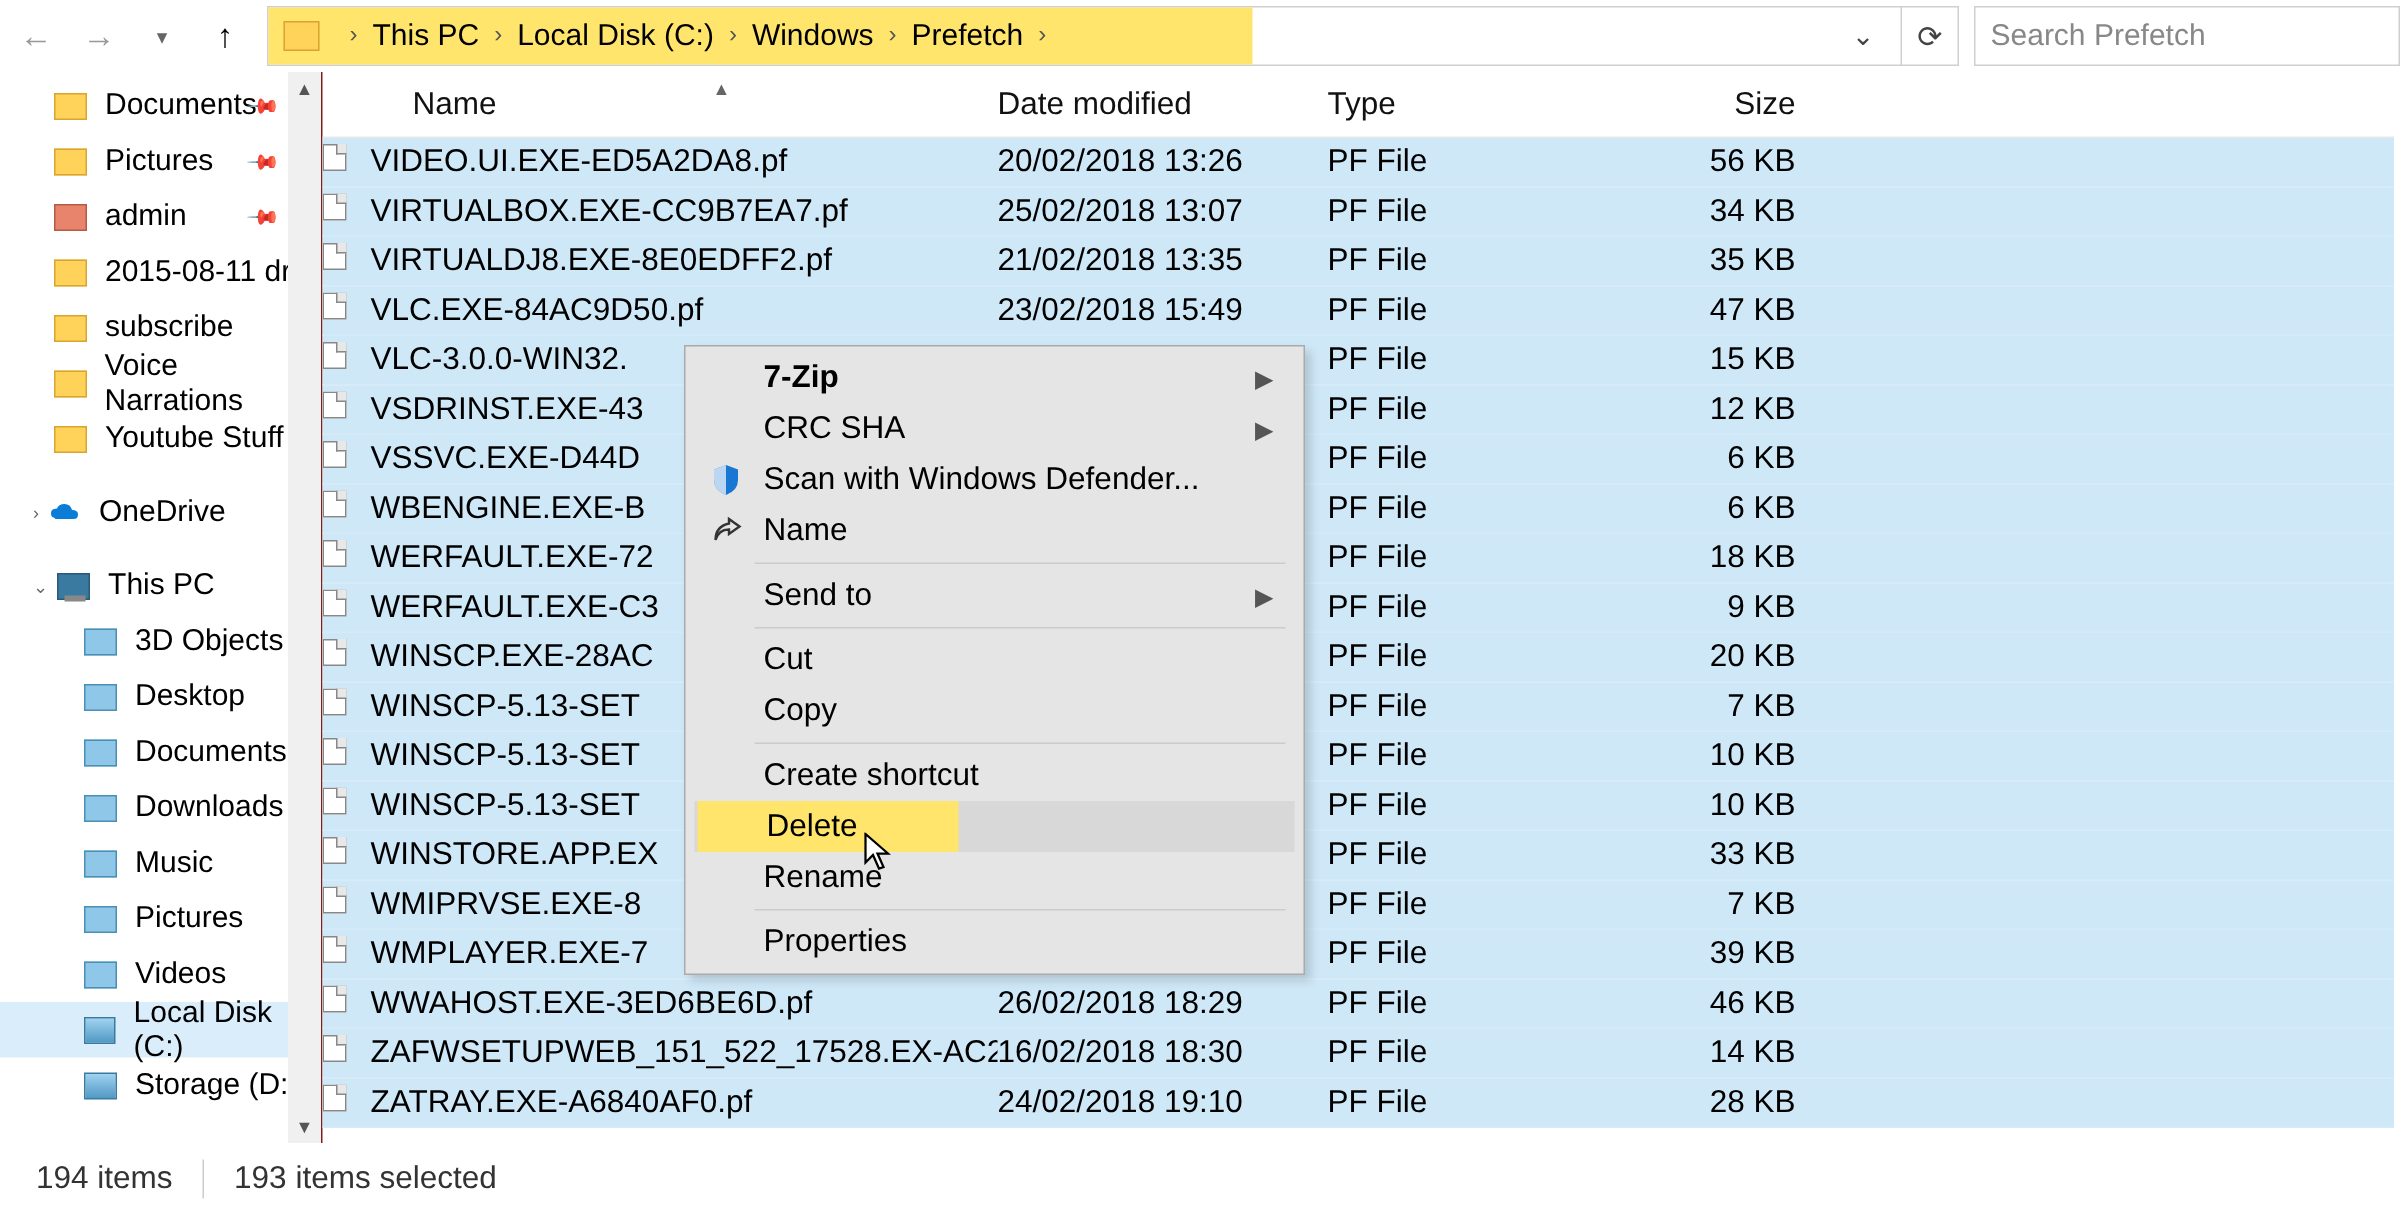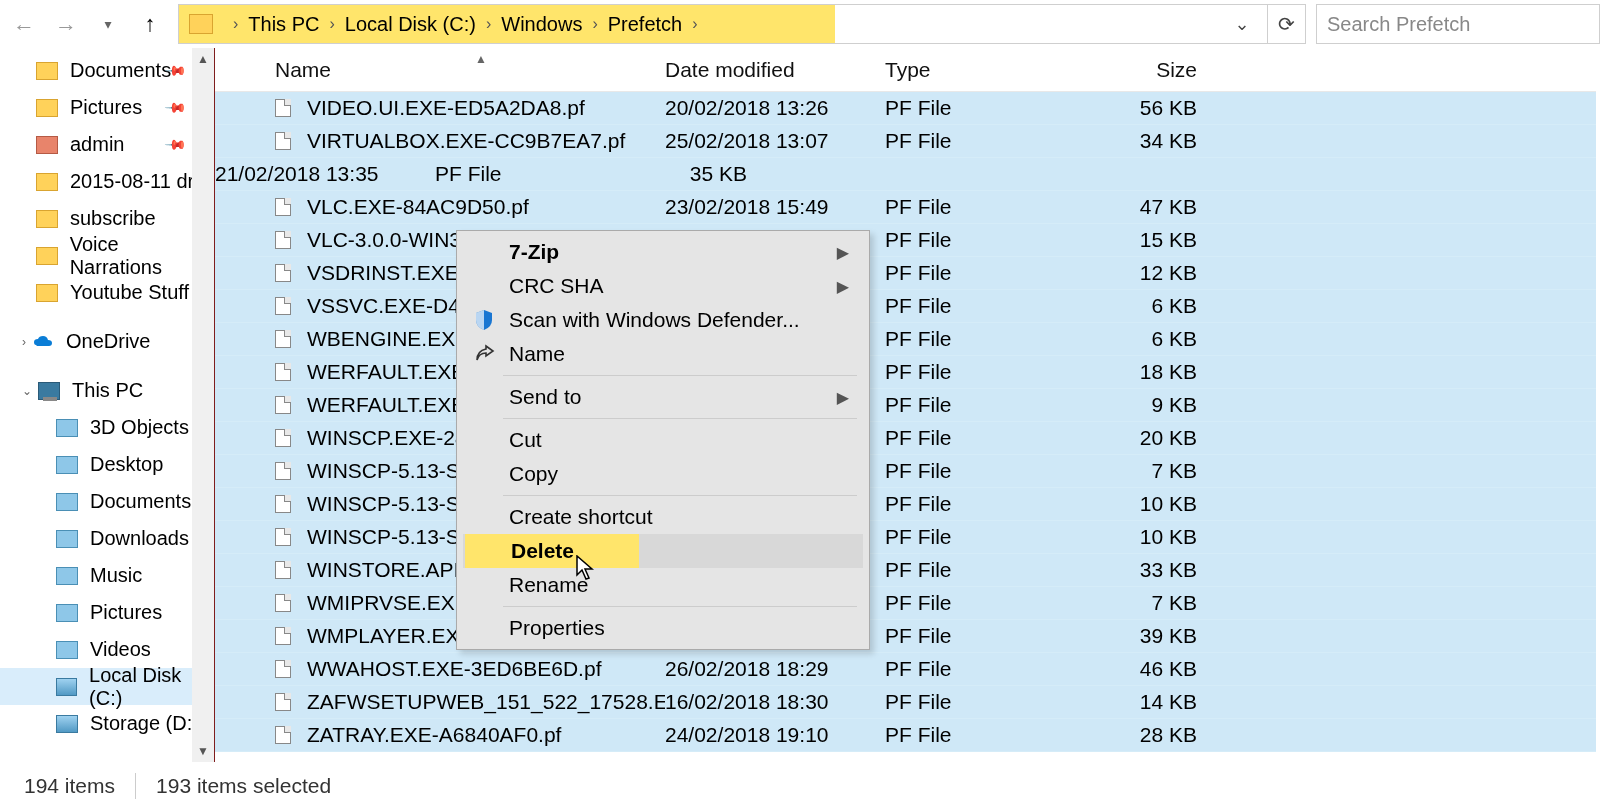--- a/index.html
+++ b/index.html
@@ -39,21 +39,21 @@
   
   .filearea { position: absolute; left: 215px; top: 48px; right: 4px; height: 714px; }
   .cols { display: flex; height: 44px; border-bottom: 1px solid #e8e8e8; align-items: center; font-size: 21px; color: #111; }
   .col-name { width: 450px; padding-left: 60px; position: relative; }
   .col-name .sort { position: absolute; left: 260px; top: -6px; font-size: 12px; color: #666; }
   .col-date { width: 210px; }
   .col-type { width: 200px; padding-left: 10px; }
   .col-size { width: 140px; text-align: right; padding-right: 18px; }
   .rows { }
   .row { display: flex; height: 33px; align-items: center; font-size: 21px; background: #cfe8f7; border-bottom: 1px solid #d5ecf8; }
-  .row .cell-name { width: 450px; padding-left: 60px; display: flex; align-items: center; overflow: hidden; white-space: nowrap; }
+  .row .cell-name { width: 450px; display: flex; align-items: flex-start; overflow: hidden; white-space: nowrap; }
   .row .fic { width: 16px; height: 18px; background: #fff; border: 1px solid #888; margin-right: 16px; position: relative; flex-shrink: 0; }
   .row .fic::after { content: ""; position: absolute; right: -1px; top: -1px; width: 6px; height: 6px; background: #e8e8e8; border-left: 1px solid #888; border-bottom: 1px solid #888; }
   .row .cell-date { width: 210px; }
   .row .cell-type { width: 200px; padding-left: 10px; }
   .row .cell-size { width: 140px; text-align: right; padding-right: 18px; }
   
   .ctx { position: absolute; left: 456px; top: 230px; width: 414px; background: #e5e5e5; border: 1px solid #aaa; box-shadow: 4px 4px 6px rgba(0,0,0,0.15); padding: 4px 2px; font-size: 21px; }
   .ctx .item { height: 34px; display: flex; align-items: center; padding-left: 46px; position: relative; margin: 0 4px; }
   .ctx .item.highlight-yellow { background: #ffe56b; width: 174px; margin-left: 2px; }
   .ctx .sep { height: 1px; background: #ccc; margin: 4px 10px 4px 44px; }
@@ -211,20 +211,24 @@
       <div class="row">
         <div class="cell-name">
           <span class="fic"></span>
           <span>VIRTUALBOX.EXE-CC9B7EA7.pf</span>
         </div>
         <div class="cell-date">25/02/2018 13:07</div>
         <div class="cell-type">PF File</div>
         <div class="cell-size">34 KB</div>
       </div>
       <div class="row">
+        <div class="cell-name">
+          <span class="fic"></span>
+          <span>VIRTUALDJ8.EXE-8E0EDFF2.pf</span>
+        </div>
         <div class="cell-date">21/02/2018 13:35</div>
         <div class="cell-type">PF File</div>
         <div class="cell-size">35 KB</div>
       </div>
       <div class="row">
         <div class="cell-name">
           <span class="fic"></span>
           <span>VLC.EXE-84AC9D50.pf</span>
         </div>
         <div class="cell-date">23/02/2018 15:49</div>
@@ -413,21 +417,21 @@
     <div class="item">
       <span style="">Cut</span>
     </div>
     <div class="item">
       <span style="">Copy</span>
     </div>
     <div class="sep"></div>
     <div class="item">
       <span style="">Create shortcut</span>
     </div>
-    <div style="position: relative; height: 34px; margin: 0px 4px; background: rgb(216, 216, 216); font-weight: bold;">
+    <div style="position: relative; height: 34px; margin: 0px 4px; background: rgb(216, 216, 216);">
       <div class="item highlight-yellow" style="position: absolute; left: 0px; top: 0px;">
         <span>Delete</span>
       </div>
     </div>
     <div class="item">
       <span style="">Rename</span>
     </div>
     <div class="sep"></div>
     <div class="item">
       <span style="">Properties</span>

